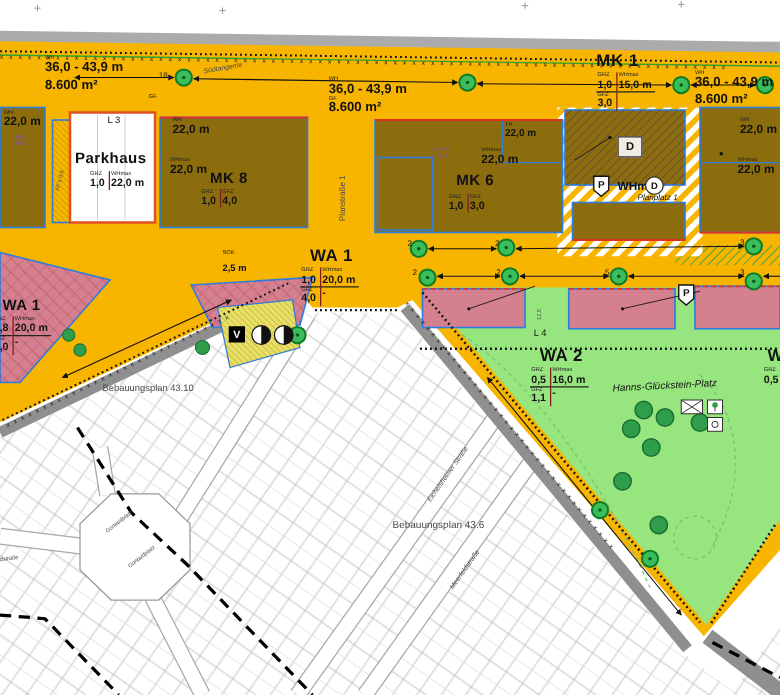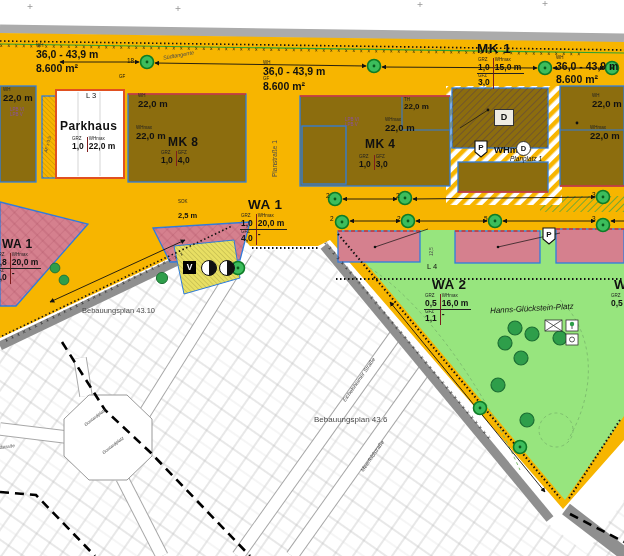--- a/index.html
+++ b/index.html
@@ -340,21 +340,21 @@
 
 <div class="lbl f6 gray" style="left:272px;top:177px;transform:rotate(-90deg);transform-origin:0 0">Planstraße 1</div>
 
 <div class="lbl f4 purple" style="left:345px;top:118px">
   <span>LPB VI</span><br><span>LPB V</span>
 </div>
 <div class="lbl" style="left:385px;top:118px">
   <span class="tinyk">WHmax</span>
   <div class="b f9">22,0 m</div>
 </div>
-<div class="lbl f12" style="left:365px;top:138px">MK 4</div>
+<div class="lbl f12" style="left:365px;top:138px">MK 6</div>
 <div class="schab" style="left:358px;top:155px">
   <div class="sc">
         <i>GRZ</i>
         <b>1,0</b>
       </div>
   <div class="sc sr">
         <i>GFZ</i>
         <b>3,0</b>
       </div>
 </div>

